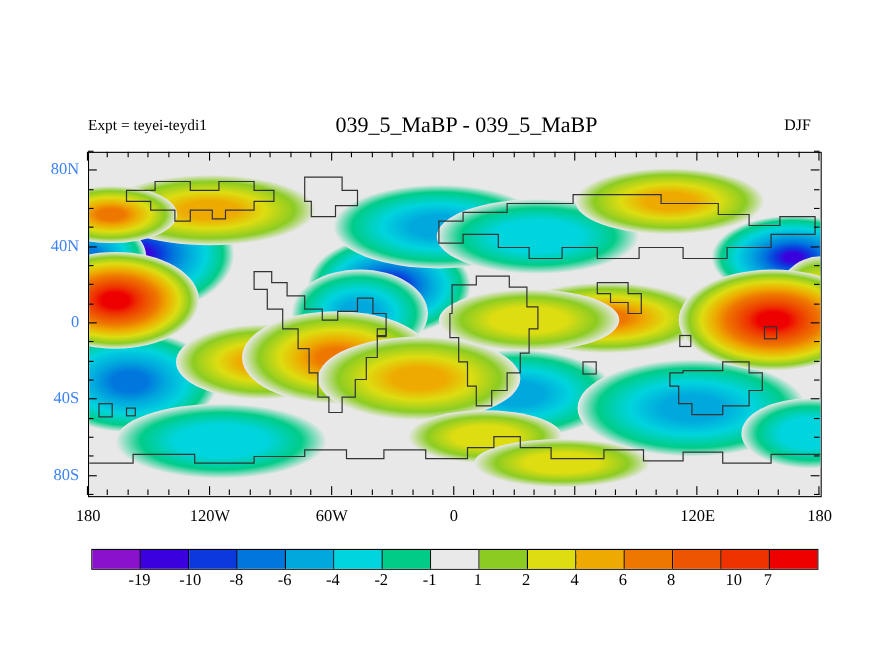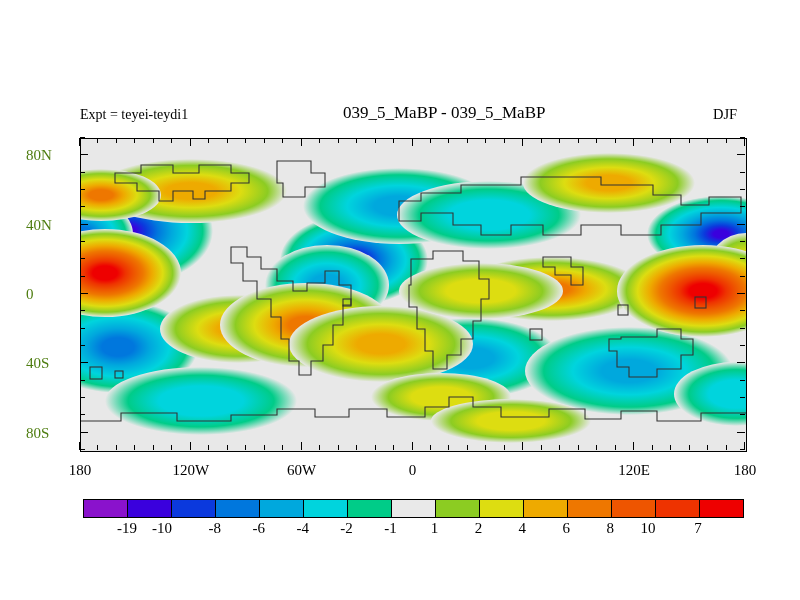--- a/index.html
+++ b/index.html
@@ -51,24 +51,23 @@
     left: 80px;
     top: 107px;
     font-size: 14px;
     color: #000000;
     white-space: nowrap;
   }
   .case-line {
     position: absolute;
     left: 305px;
     top: 103px;
-    font-size: 17px;
-    color: #000000;
-    white-space: nowrap;
-    margin-left: 38px;
+    font-size: 20px;
+    color: #000000;
+    white-space: nowrap;
   }
   .season-line {
     position: absolute;
     left: 713px;
     top: 106px;
     font-size: 14.5px;
     color: #000000;
     white-space: nowrap;
   }
 
@@ -105,21 +104,22 @@
     position: absolute;
     font-size: 15px;
     color: #000000;
     text-align: center;
     transform: translateX(-50%);
     white-space: nowrap;
   }
   .ylabel {
     position: absolute;
     font-size: 15px;
-    color: #4d7c0f;
+    color: #3b82f6;
+    text-align: right;
     transform: translateY(-50%);
     white-space: nowrap;
     width: 46px;
   }
 
   
   #colorbar {
     position: absolute;
     left: 83px;
     top: 499px;
@@ -470,28 +470,28 @@
       <div class="cb-cell" style="background: rgb(140, 204, 34);"></div>
       <div class="cb-cell" style="background: rgb(221, 221, 17);"></div>
       <div class="cb-cell" style="background: rgb(238, 170, 0);"></div>
       <div class="cb-cell" style="background: rgb(238, 119, 0);"></div>
       <div class="cb-cell" style="background: rgb(238, 85, 0);"></div>
       <div class="cb-cell" style="background: rgb(238, 51, 0);"></div>
       <div class="cb-cell" style="background: rgb(238, 0, 0);"></div>
     </div>
   <div id="cb-labels">
       <div class="cb-label" style="left: 126.933px;">-19</div>
-      <div class="cb-label" style="left: 162px;">-10</div>
+      <div class="cb-label" style="left: 173px;">-10</div>
       <div class="cb-label" style="left: 214.8px;">-8</div>
       <div class="cb-label" style="left: 258.733px;">-6</div>
       <div class="cb-label" style="left: 302.667px;">-4</div>
       <div class="cb-label" style="left: 346.6px;">-2</div>
       <div class="cb-label" style="left: 390.533px;">-1</div>
       <div class="cb-label" style="left: 434.467px;">1</div>
       <div class="cb-label" style="left: 478.4px;">2</div>
       <div class="cb-label" style="left: 522.333px;">4</div>
       <div class="cb-label" style="left: 566.267px;">6</div>
       <div class="cb-label" style="left: 610.2px;">8</div>
-      <div class="cb-label" style="left: 648px;">10</div>
+      <div class="cb-label" style="left: 667px;">10</div>
       <div class="cb-label" style="left: 698.067px;">7</div>
     </div>
 
 </div>
 
 </body></html>

